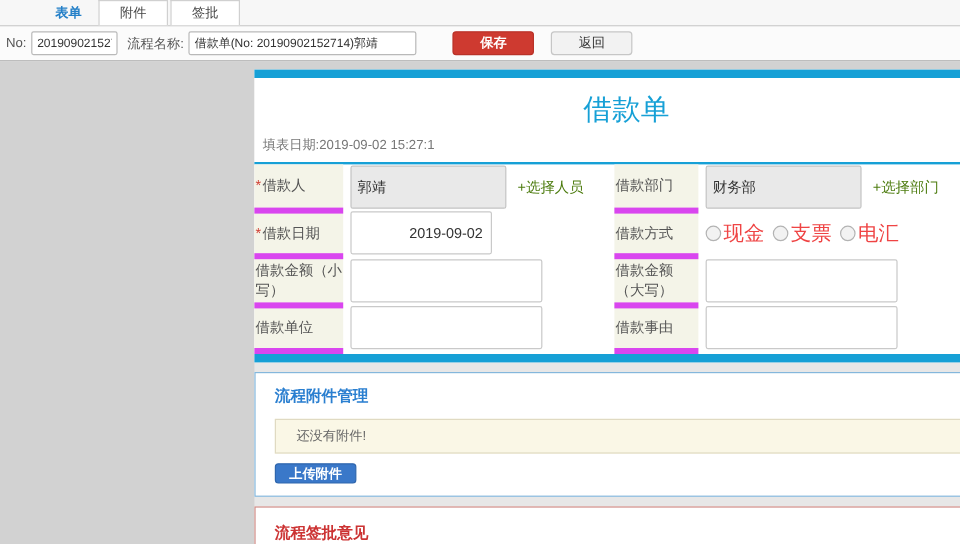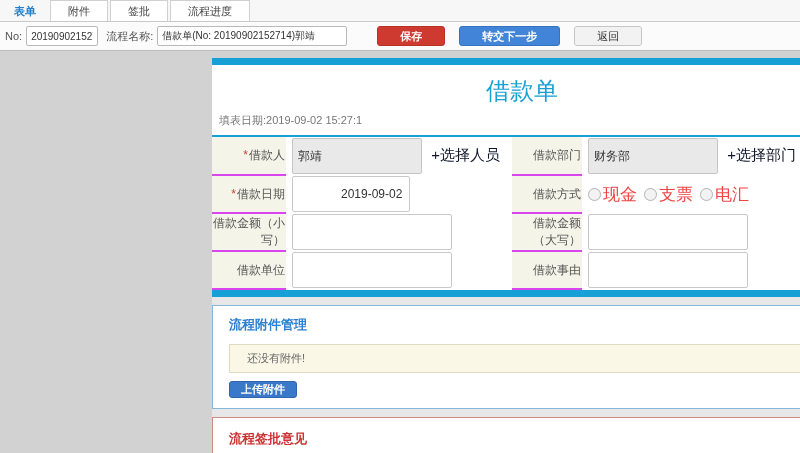--- a/index.html
+++ b/index.html
@@ -1,19 +1,19 @@
 <!DOCTYPE html>
 <html><head>
 <meta charset="utf-8">
 <style>
   html,body{margin:0;padding:0;width:800px;height:453px;overflow:hidden;
     background:#d2d2d2;font-family:"Liberation Sans","DejaVu Sans",sans-serif;}
   
   .tabstrip{position:absolute;left:0;top:0;width:800px;height:22px;background:#f7f7f7;
-    border-bottom:1px solid #c9c9c9;display:flex;align-items:flex-end;box-sizing:border-box;}
+    border-bottom:1px solid #c9c9c9;display:flex;align-items:flex-end;box-sizing:border-box;padding-left:32px;}
   .tab{font-size:11px;line-height:20px;padding:0 17px;color:#444;cursor:pointer;white-space:nowrap;}
   .tab.active{color:#2580c8;font-weight:bold;border:none;background:transparent;padding:0 14px;}
   .tab.boxed{background:#fff;border:1px solid #d0d0d0;border-bottom:none;height:20px;margin-right:2px;}
   
   .toolbar{position:absolute;left:0;top:22px;width:800px;height:29px;background:#fbfbfb;
     border-bottom:1px solid #bdbdbd;display:flex;align-items:center;padding-left:5px;box-sizing:border-box;}
   .toolbar label{font-size:11px;color:#555;margin-right:4px;white-space:nowrap;}
   .tb-input{height:18px;border:1px solid #b9b9b9;border-radius:2px;background:#fff;
     font-size:10px;color:#333;padding:0 4px;font-family:inherit;}
   #no-input{width:62px;margin-right:8px;}
@@ -27,28 +27,28 @@
   .content{position:absolute;left:212px;top:58px;width:620px;height:600px;background:#e7e7e7;}
   .panel{background:#fff;box-sizing:border-box;}
   .bluebar{height:7px;background:#16a0d6;}
   .form-title{text-align:center;font-size:24px;color:#16a0d6;padding:10px 0 4px 0;}
   .meta{display:flex;justify-content:space-between;font-size:11px;color:#777;
     padding:2px 30px 2px 7px;}
   .blueline{height:2px;background:#16a0d6;margin-top:5px;}
   
   table.form{width:100%;border-collapse:collapse;font-size:12px;color:#555;table-layout:fixed;}
   table.form td{vertical-align:middle;}
-  td.lbl{background:#f4f4e8;text-align:right;border-bottom:2px solid #d946ef;line-height:17px;}
+  td.lbl{background:#f4f4e8;text-align:left;border-bottom:5px solid #d946ef;line-height:17px;}
   td.fld{padding-left:6px;}
   .req{color:#d03c32;margin-right:1px;}
   .f-input{height:36px;border:1px solid #c9c9c9;border-radius:2px;background:#fff;
     font-size:12px;color:#333;padding:0 5px;font-family:inherit;box-sizing:border-box;}
   .f-input.readonly{background:#e9e9e9;border-color:#c4c4c4;}
   .w-small{width:130px;} .w-date{width:118px;padding-left:48px;} .w-med{width:160px;}
-  a.sel-link{color:#0f172a;font-size:15px;text-decoration:none;margin-left:6px;white-space:nowrap;cursor:pointer;}
+  a.sel-link{color:#4d7c0f;font-size:12px;text-decoration:none;margin-left:6px;white-space:nowrap;cursor:pointer;}
   .radio-group{display:flex;align-items:center;}
   .radio{width:11px;height:11px;border-radius:50%;border:1px solid #b3b3b3;background:#f2f2f2;
     display:inline-block;margin-right:2px;cursor:pointer;}
   .radio-label{color:#ef4444;font-size:17px;margin-right:7px;cursor:pointer;}
   
   .attach-panel{border:1px solid #84b7dc;margin-top:8px;padding:4px 16px 10px 16px;}
   .attach-heading{color:#2a7fd0;font-size:13px;font-weight:bold;margin:6px 0 10px 0;}
   .attach-empty{background:#faf7e6;border:1px solid #e0dac2;font-size:11px;color:#666;
     padding:6px 17px;}
   .btn-upload{background:#3a78c9;border:1px solid #2f66ad;color:#fff;font-size:11px;font-weight:bold;
@@ -70,30 +70,28 @@
   .ed-select{display:inline-flex;align-items:center;justify-content:space-between;width:56px;height:18px;
     border:1px solid #c6c6c6;border-radius:2px;font-size:11px;color:#555;padding:0 5px;margin-left:6px;cursor:pointer;background:#fff;}
 </style>
 </head>
 <body>
 
 <div class="tabstrip">
   <div class="tab active">表单</div>
   <div class="tab boxed">附件</div>
   <div class="tab boxed">签批</div>
-  <div class="tab boxed">流程进度</div>
 </div>
 
 <div class="toolbar">
   <label>No:</label>
   <input id="no-input" class="tb-input" value="20190902152714" style="">
   <label>流程名称:</label>
   <input id="name-input" class="tb-input" value="借款单(No: 20190902152714)郭靖" style="">
   <button class="btn btn-save">保存</button>
-  <button class="btn btn-next">转交下一步</button>
   <button class="btn btn-back">返回</button>
 </div>
 
 <div class="content">
 
   <div class="panel">
     <div class="bluebar"></div>
     <div class="form-title">借款单</div>
     <div class="meta">
       <span>填表日期:2019-09-02 15:27:1</span>

